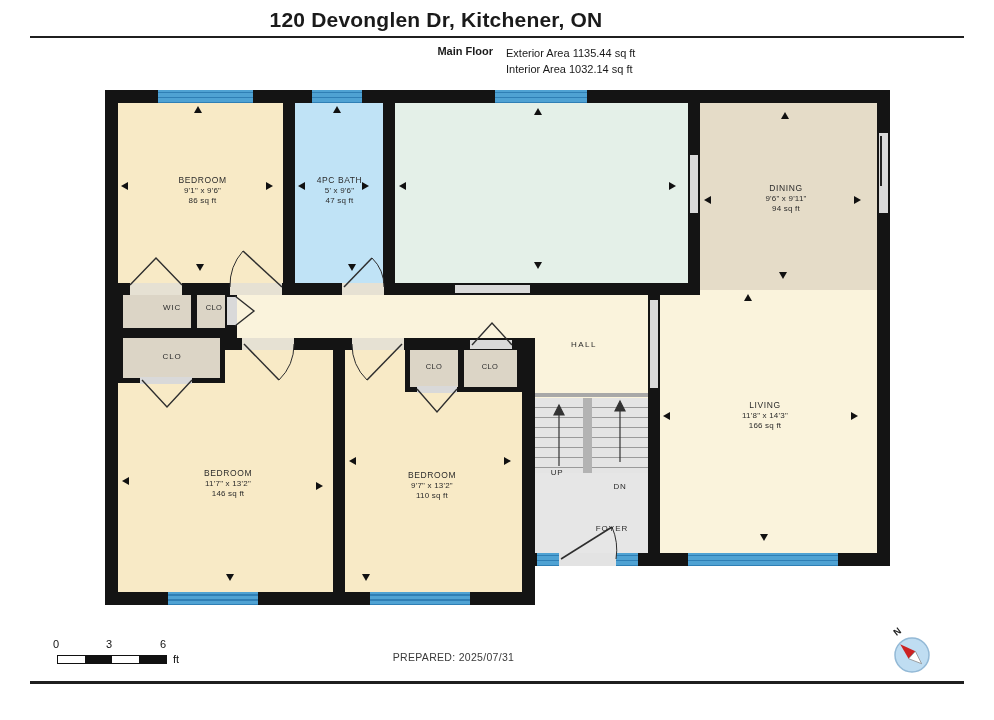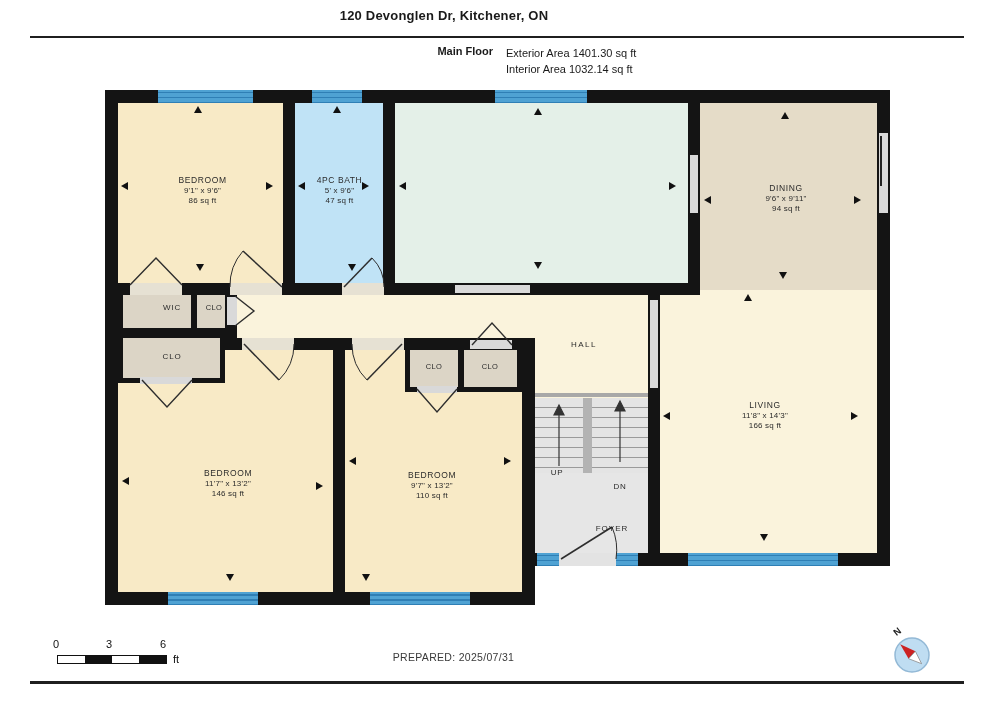--- a/index.html
+++ b/index.html
@@ -1,20 +1,20 @@
 <!DOCTYPE html>
 <html style="--wall: #141414; --base: #FAF3DC; --bedroom: #F8EAC6; --bath: #C0E3F6; --kitchen: #E4F0E8; --dining: #E5DCC8; --living: #FAF3DC; --closet: #DCD5C6; --stair: #E4E4E4; --foyer: #E6E6E6; --window: #4FA2D3; --windowStripe: #2F7FB5; --opening: #D9D9D9; --doorGap: #E6E1D3; --compassFill: #BFDDF2; --compassRim: #93B9D6; --needleRed: #CC2222;"><head>
 <meta charset="utf-8">
 <style>
   html,body{margin:0;padding:0;background:#fff;}
   .page{position:relative;width:994px;height:720px;background:#ffffff;overflow:hidden;
         font-family:"Liberation Sans", sans-serif;color:#1a1a1a;}
   .abs{position:absolute;}
   .title{position:absolute;left:0;top:8px;width:872px;text-align:center;
-         font-size:13px;font-weight:bold;letter-spacing:0.2px;padding-left:8px;}
+         font-size:21px;font-weight:bold;letter-spacing:0.2px;}
   .hrule{position:absolute;background:#1f1f1f;}
   .sub-label{position:absolute;left:380px;top:45px;width:113px;text-align:right;
              font-size:11px;font-weight:bold;}
   .sub-val{position:absolute;left:506px;top:45px;font-size:11px;line-height:16px;}
   
   .wall{position:absolute;background:var(--wall);}
   .room{position:absolute;}
   .closet{position:absolute;background:var(--closet);border:5px solid var(--wall);box-sizing:border-box;}
   .win{position:absolute;background:repeating-linear-gradient(to bottom,
         var(--window) 0 2px, var(--windowStripe) 2px 3.5px, var(--window) 3.5px 5px);}
@@ -43,21 +43,21 @@
 </style>
 </head>
 <body>
 
 <div class="page">
 
   <div class="title">120 Devonglen Dr, Kitchener, ON</div>
   <div class="hrule" style="left:30px;top:36px;width:934px;height:2px;"></div>
   <div class="sub-label">Main Floor</div>
   <div class="sub-val">
-    <div>Exterior Area 1401.30 sq ft</div>
+    <div>Exterior Area 1135.44 sq ft</div>
     <div>Interior Area 1032.14 sq ft</div>
   </div>
 
   <div class="room" style="left:118px;top:103px;width:417px;height:489px;background:var(--base);"></div>
   <div class="room" style="left:535px;top:103px;width:342px;height:450px;background:var(--base);"></div>
 
   <div class="room" style="left:118px;top:103px;width:165px;height:180px;background:var(--bedroom);"></div>
   <div class="room" style="left:295px;top:103px;width:88px;height:180px;background:var(--bath);"></div>
   <div class="room" style="left:395px;top:103px;width:293px;height:180px;background:var(--kitchen);"></div>
   <div class="room" style="left:700px;top:103px;width:177px;height:187px;background:var(--dining);"></div>

